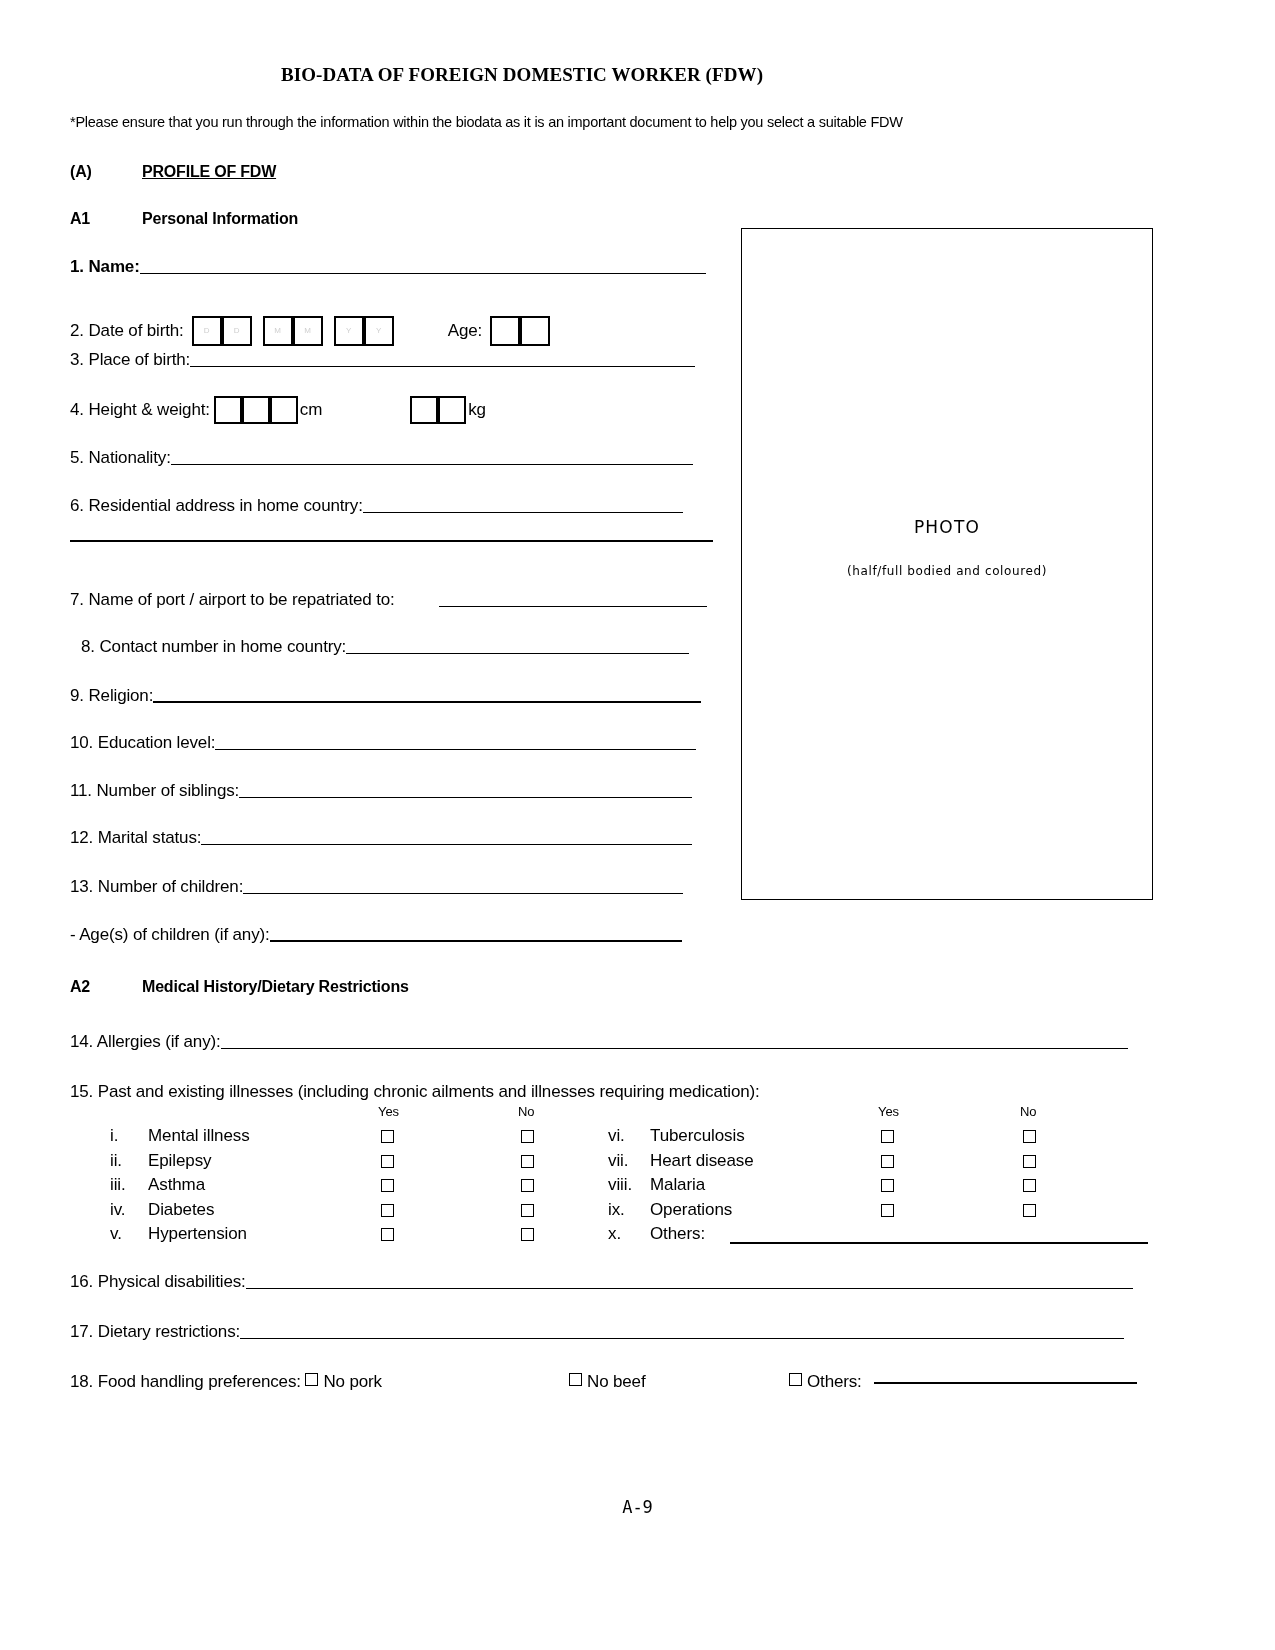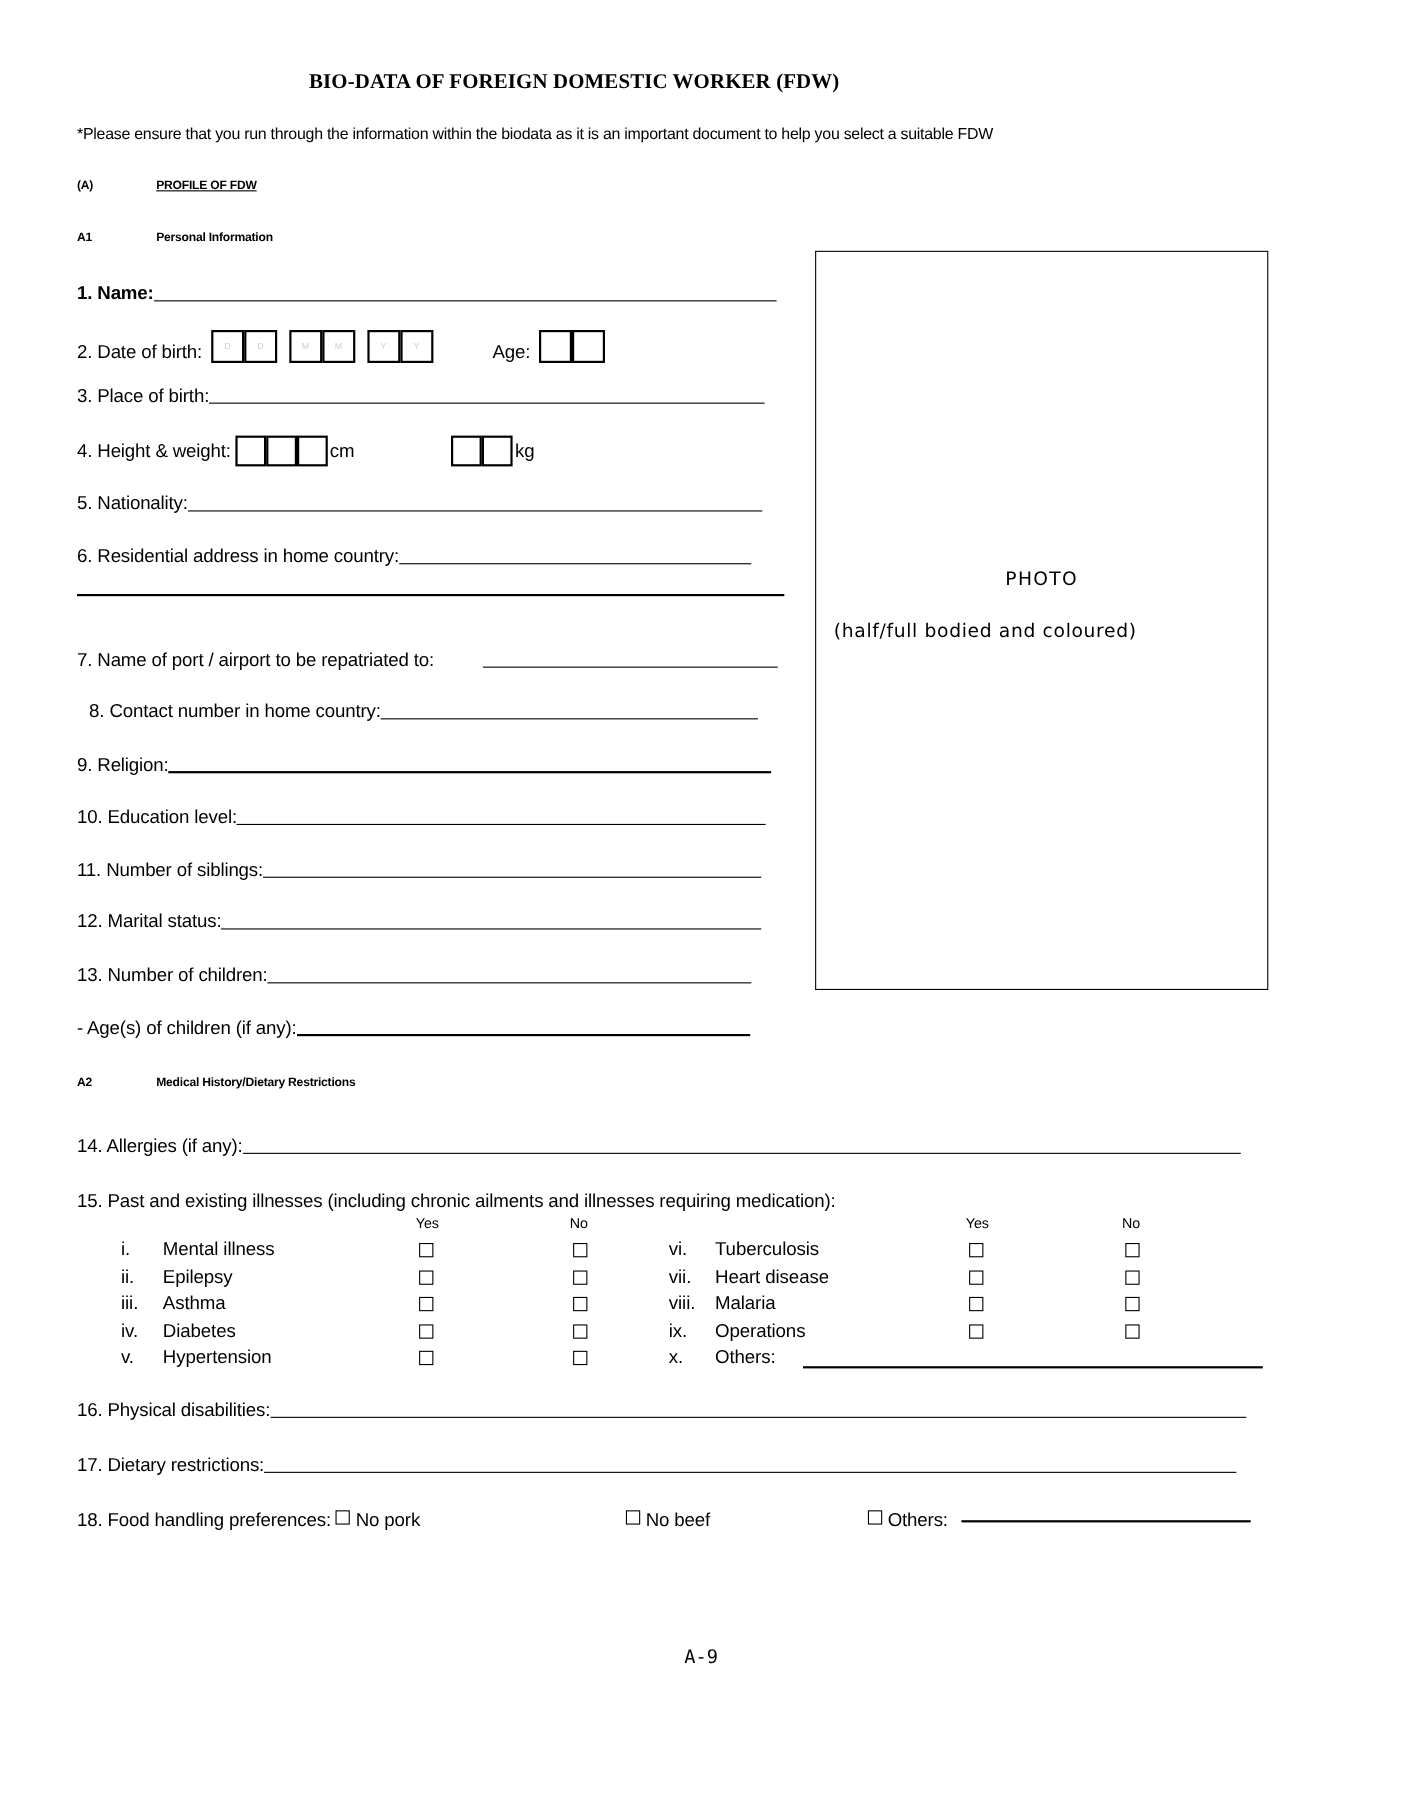--- a/index.html
+++ b/index.html
@@ -43,21 +43,21 @@
     font-size: 14.5px;
     font-family: "Liberation Sans", sans-serif;
     letter-spacing: -0.25px;
     white-space: nowrap;
   }
 
   
   .sec-head {
     position: absolute;
     font-weight: bold;
-    font-size: 11px;
+    font-size: 16px;
     letter-spacing: -0.2px;
     white-space: nowrap;
   }
   .sec-head .tag { display: inline-block; width: 72px; }
   .sec-head .underline { text-decoration: underline; }
 
   
   .field {
     position: absolute;
     left: 70px;
@@ -120,24 +120,25 @@
     position: absolute;
     left: 0; right: 0;
     top: 288px;
     text-align: center;
     font-family: "DejaVu Sans", sans-serif;
     font-size: 17px;
     letter-spacing: 1.2px;
   }
   .photo-sub {
     position: absolute;
-    left: 16px; right: 0;
+    left: 0; right: 0;
     top: 335px;
+    text-align: center;
     font-family: "DejaVu Sans", sans-serif;
-    font-size: 17px;
+    font-size: 12px;
     letter-spacing: 0.6px;
   }
 
   
   .illness-wrap {
     position: absolute;
     left: 70px;
     top: 1082px;
     width: 1130px;
     font-size: 17px;
@@ -236,21 +237,21 @@
 
   <div class="sec-head" style="left:70px; top:210px;">
     <span class="tag">A1</span><span>Personal Information</span>
   </div>
 
   <div class="field" style="top:257px;font-weight:bold;">
     <span class="lbl">1. Name:</span>
     <span class="rule" style="width:566px;"></span>
   </div>
 
-  <div class="field" style="top:300px; align-items:flex-end;">
+  <div class="field" style="top:316px; align-items:center;">
     <span class="lbl" style="margin-right:8px;">2. Date of birth:</span>
     <span class="boxrow">
       <span class="bx">
           <span class="hint">D</span>
         </span>
         <span class="bx gapright">
           <span class="hint">D</span>
         </span>
         <span class="bx">
           <span class="hint">M</span>

